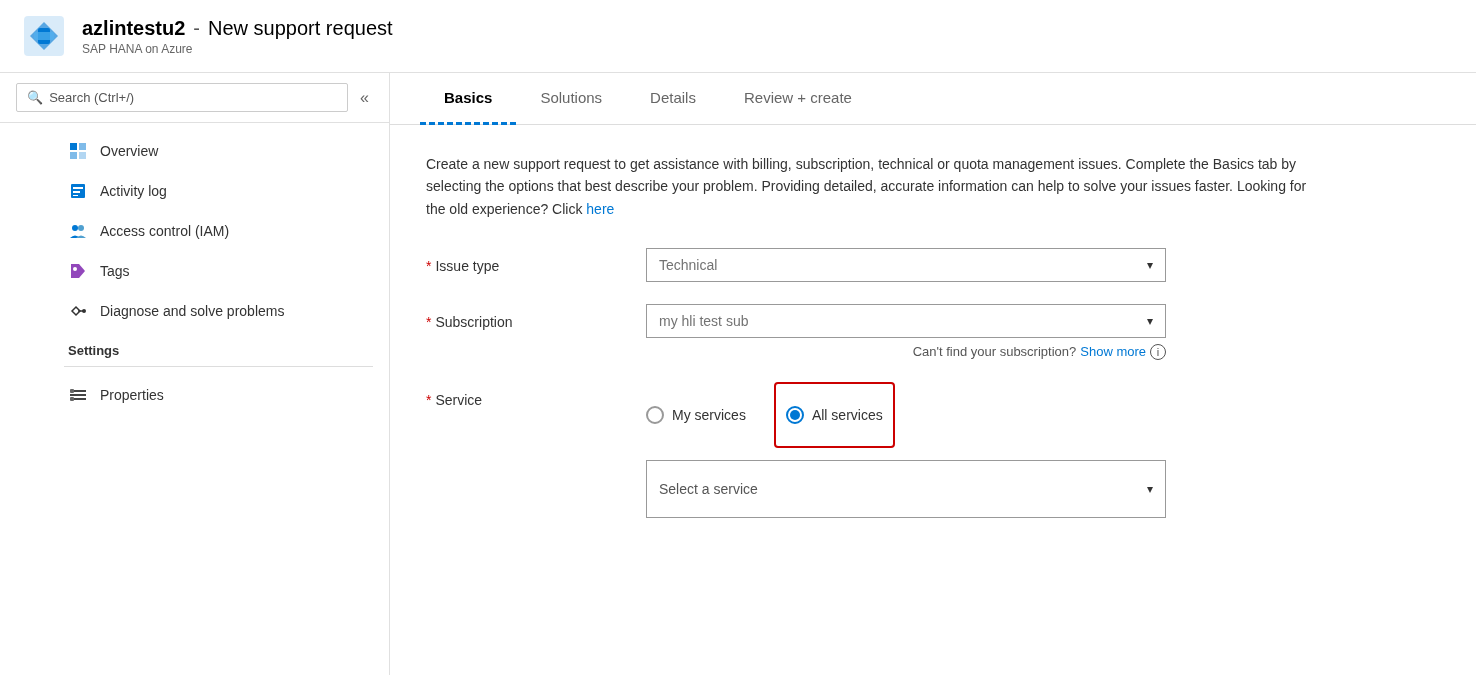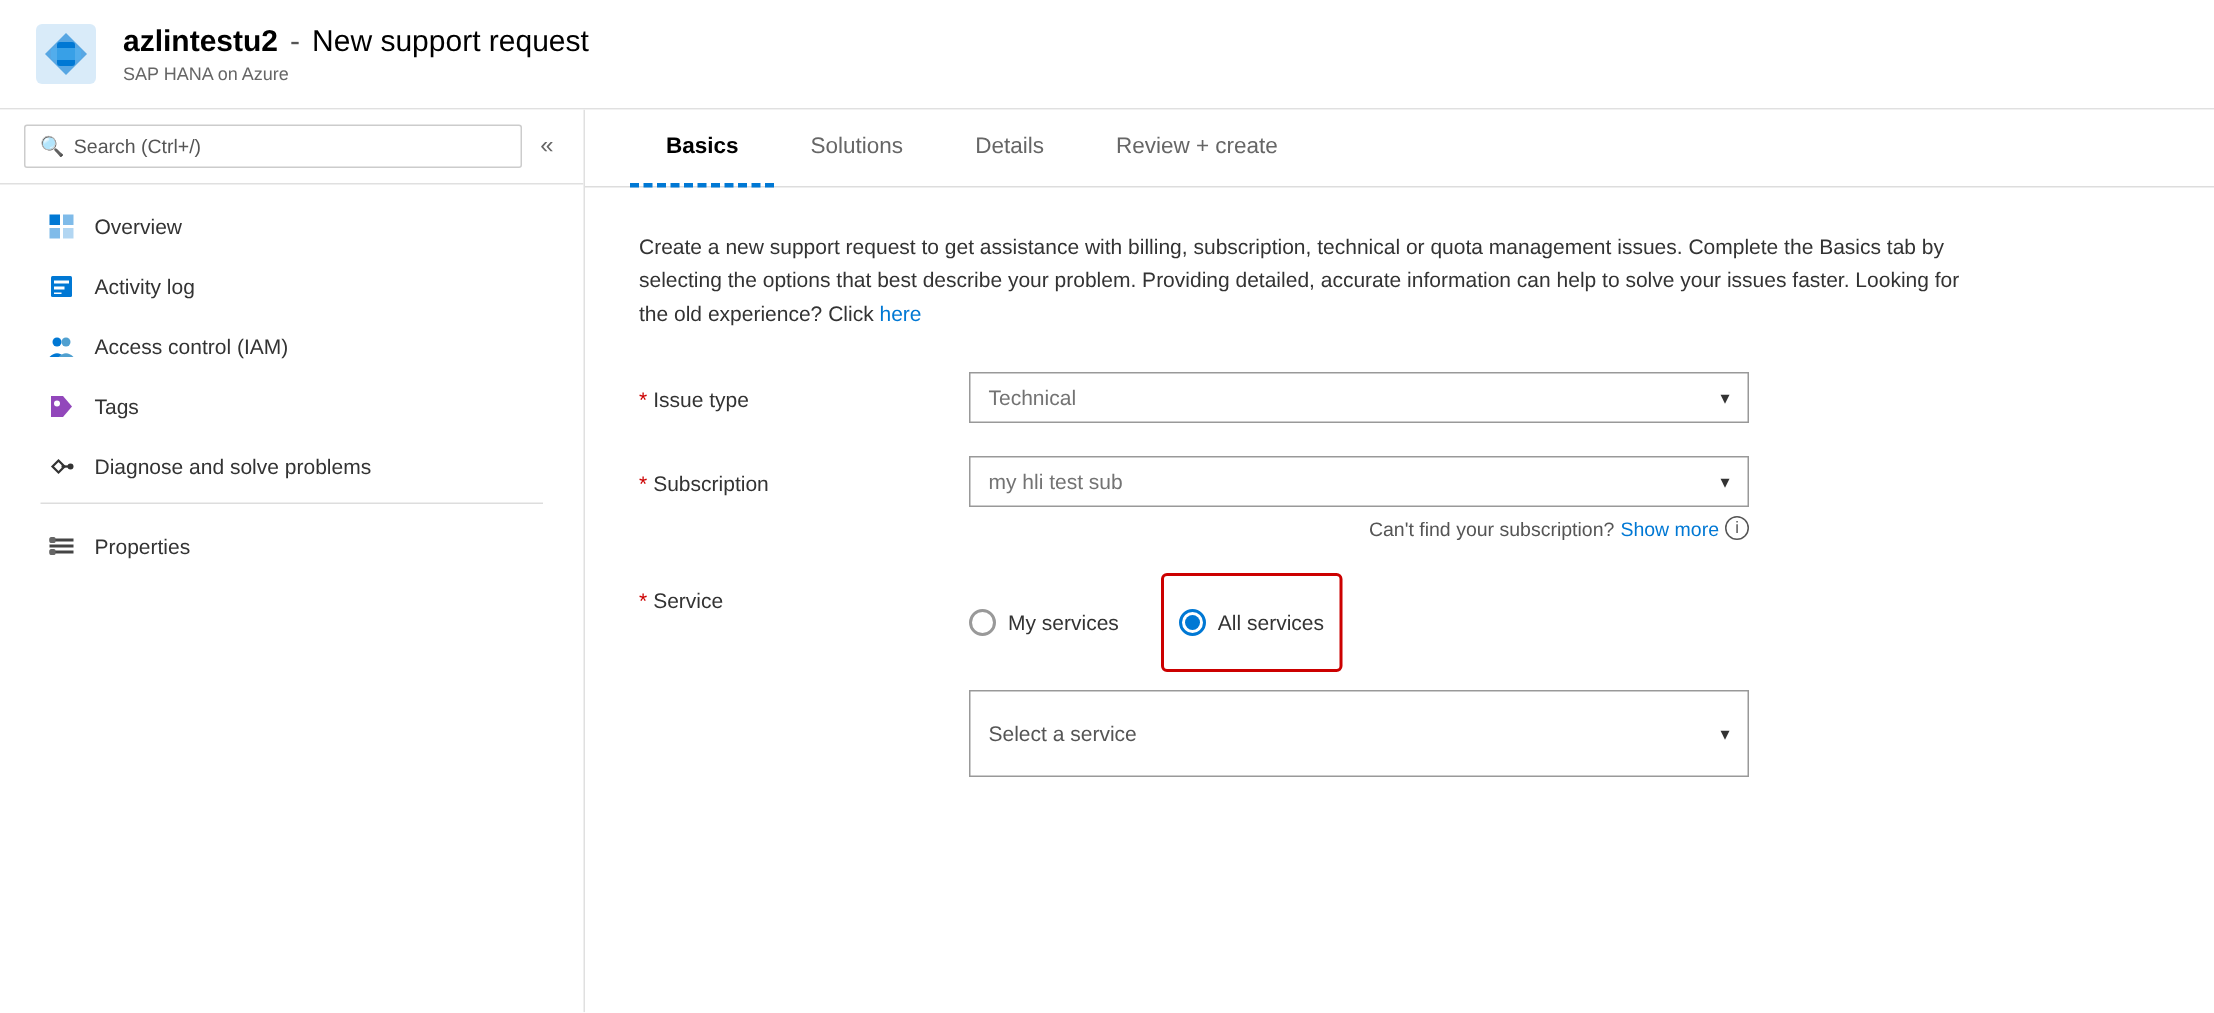--- a/index.html
+++ b/index.html
@@ -16,21 +16,21 @@
 
     
     .main-layout { display: flex; flex: 1; overflow: hidden; }
 
     
     .sidebar { width: 390px; border-right: 1px solid #e0e0e0; background: #fff; display: flex; flex-direction: column; overflow-y: auto; flex-shrink: 0; }
     .sidebar-search { padding: 10px 16px; border-bottom: 1px solid #e0e0e0; display: flex; align-items: center; gap: 8px; }
     .sidebar-search-input { flex: 1; border: 1px solid #ccc; padding: 6px 10px; font-size: 13px; color: #555; border-radius: 2px; display: flex; align-items: center; gap: 6px; background: #fff; }
     .sidebar-search-icon { color: #666; font-size: 13px; }
     .sidebar-collapse { margin-left: auto; cursor: pointer; color: #666; font-size: 16px; padding: 4px; }
-    .sidebar-nav { padding: 8px 11px; }
+    .sidebar-nav { padding: 8px 0; margin-left: 48px; }
     .nav-item { display: flex; align-items: center; gap: 12px; padding: 10px 20px; cursor: pointer; color: #333; font-size: 14px; }
     .nav-icon { width: 20px; height: 20px; display: flex; align-items: center; justify-content: center; flex-shrink: 0; }
     .settings-header { padding: 12px 20px 4px; font-size: 13px; font-weight: 600; color: #333; }
     .settings-divider { border: none; border-top: 1px solid #ddd; margin: 4px 16px 8px; }
 
     
     .content { flex: 1; display: flex; flex-direction: column; overflow: hidden; }
 
     
     .tabs { display: flex; border-bottom: 1px solid #ddd; padding: 0 30px; background: #fff; }
@@ -45,21 +45,21 @@
 
     .form-row { display: flex; align-items: flex-start; margin-bottom: 22px; max-width: 960px; }
     .form-label { width: 220px; flex-shrink: 0; padding-top: 10px; font-size: 14px; color: #333; display: flex; align-items: center; gap: 4px; }
     .required-star { color: #c00; font-size: 14px; }
     .form-control { flex: 1; }
 
     .dropdown { width: 100%; border: 1px solid #999; padding: 8px 12px; font-size: 14px; background: #fff; display: flex; align-items: center; justify-content: space-between; cursor: pointer; max-width: 520px; }
     .dropdown-value { color: #737373; }
     .dropdown-chevron { color: #333; font-size: 12px; }
 
-    .subscription-hint { font-size: 13px; color: #555; margin-top: 6px; display: flex; align-items: center; gap: 4px; justify-content: flex-end; max-width: 520px; }
+    .subscription-hint { font-size: 13px; color: #555; margin-top: 6px; display: flex; gap: 4px; justify-content: flex-end; max-width: 520px; }
     .subscription-hint a { color: #0078d4; text-decoration: none; }
     .info-icon { width: 16px; height: 16px; border-radius: 50%; border: 1px solid #555; display: inline-flex; align-items: center; justify-content: center; font-size: 11px; color: #555; cursor: pointer; }
 
     .radio-group { display: flex; align-items: center; gap: 28px; margin-bottom: 12px; }
     .radio-option { display: flex; align-items: center; gap: 8px; cursor: pointer; }
     .radio-input { width: 18px; height: 18px; border-radius: 50%; border: 2px solid #999; display: flex; align-items: center; justify-content: center; cursor: pointer; }
     .radio-input.selected { border-color: #0078d4; }
     .radio-input.selected::after { content: ''; width: 10px; height: 10px; border-radius: 50%; background: #0078d4; }
     .radio-label { font-size: 14px; color: #333; }
 
@@ -155,20 +155,21 @@
         <div class="nav-icon">
           <svg width="18" height="18" viewBox="0 0 18 18">
             <path d="M3 9 L7 5 L11 9 L7 13 Z" fill="none" stroke="#333" stroke-width="1.5"></path>
             <path d="M9 9 L15 9" stroke="#333" stroke-width="1.5"></path>
             <circle cx="15" cy="9" r="2" fill="#333"></circle>
           </svg>
         </div>
         <span>Diagnose and solve problems</span>
       </div>
 
+      <div class="settings-header">Settings</div>
       <hr class="settings-divider">
 
       <div class="nav-item">
         <div class="nav-icon">
           <svg width="18" height="18" viewBox="0 0 18 18">
             <rect x="1" y="4" width="16" height="2" fill="#444"></rect>
             <rect x="1" y="8" width="16" height="2" fill="#444"></rect>
             <rect x="1" y="12" width="16" height="2" fill="#444"></rect>
             <rect x="1" y="3" width="4" height="4" rx="1" fill="#666"></rect>
             <rect x="1" y="11" width="4" height="4" rx="1" fill="#666"></rect>

